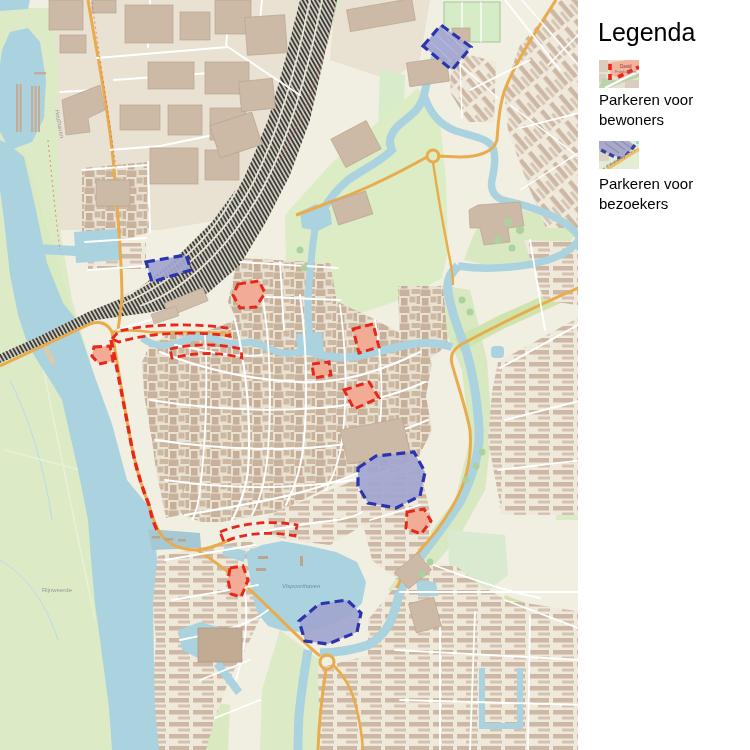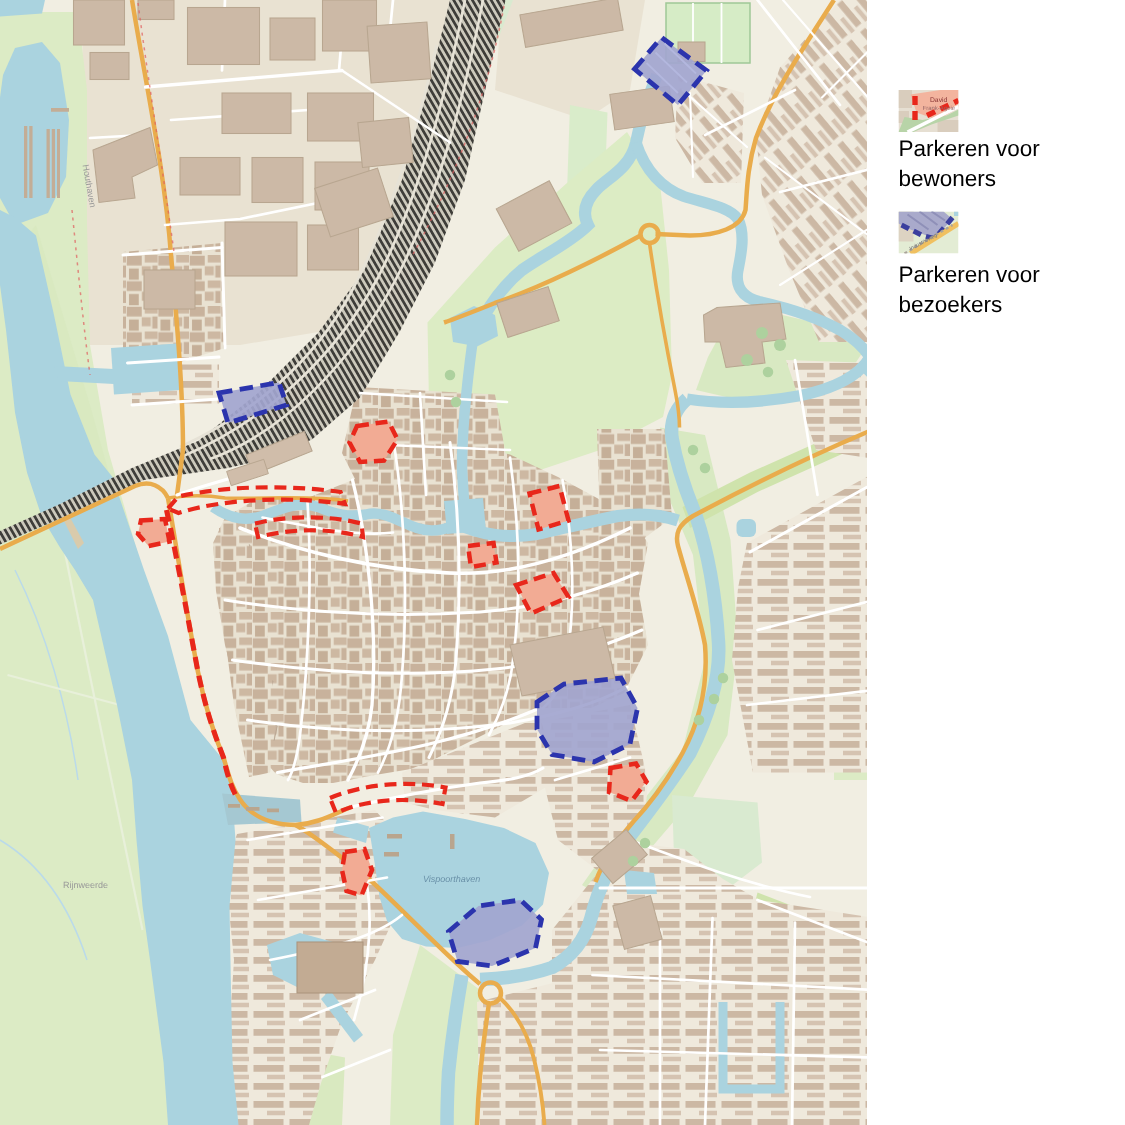--- a/index.html
+++ b/index.html
@@ -378,20 +378,21 @@
 <polygon points="299.0,621.0 319.0,604.0 347.0,600.0 361.0,613.0 357.0,632.0 328.0,644.0 305.0,641.0" fill="#a2a5cf" fill-opacity="0.92" stroke="#2b34ad" stroke-width="3.2" stroke-dasharray="9 5"></polygon>
 
 <text x="282" y="588" font-family="Liberation Sans, sans-serif" font-size="6" fill="#6a91a8" font-style="italic">Vispoorthaven</text>
 
 <text x="42" y="592" font-family="Liberation Sans, sans-serif" font-size="6" fill="#999">Rijnweerde</text>
 <text x="55" y="110" font-family="Liberation Sans, sans-serif" font-size="6" fill="#999" transform="rotate(80 55 110)">Houthaven</text>
 </svg>
 
 <div class="legend">
 
+<div class="lt">Legenda</div>
 
 <div class="ic1">
       <svg width="40" height="28" viewBox="0 0 40 28" style="display:block">
 <rect width="40" height="28" fill="#e6dfd2"></rect>
 <rect x="0" y="0" width="9" height="12" fill="#d9cdbd"></rect>
 <rect x="0" y="14" width="7" height="8" fill="#d9cdbd"></rect>
 <rect x="26" y="20" width="14" height="8" fill="#d9cdbd"></rect>
 <polygon points="8,3 28,0 40,0 40,12 26,20 12,15" fill="#f3b49e"></polygon>
 <polygon points="0,28 4,18 16,20 32,17 40,13 40,17 22,23 10,28" fill="#b8d4a8"></polygon>
 <path d="M6,28 L40,11" stroke="#fff" stroke-width="2.4"></path>

